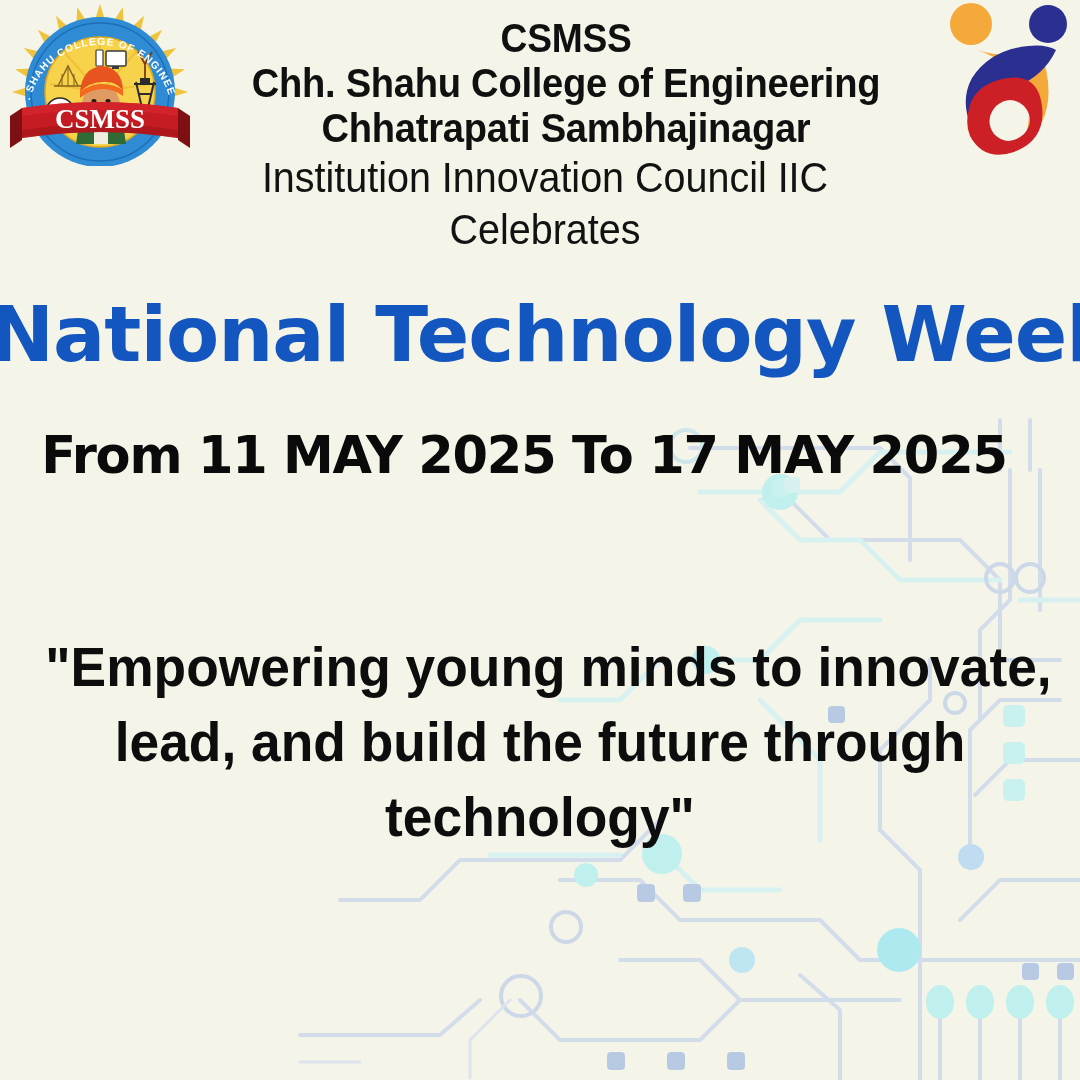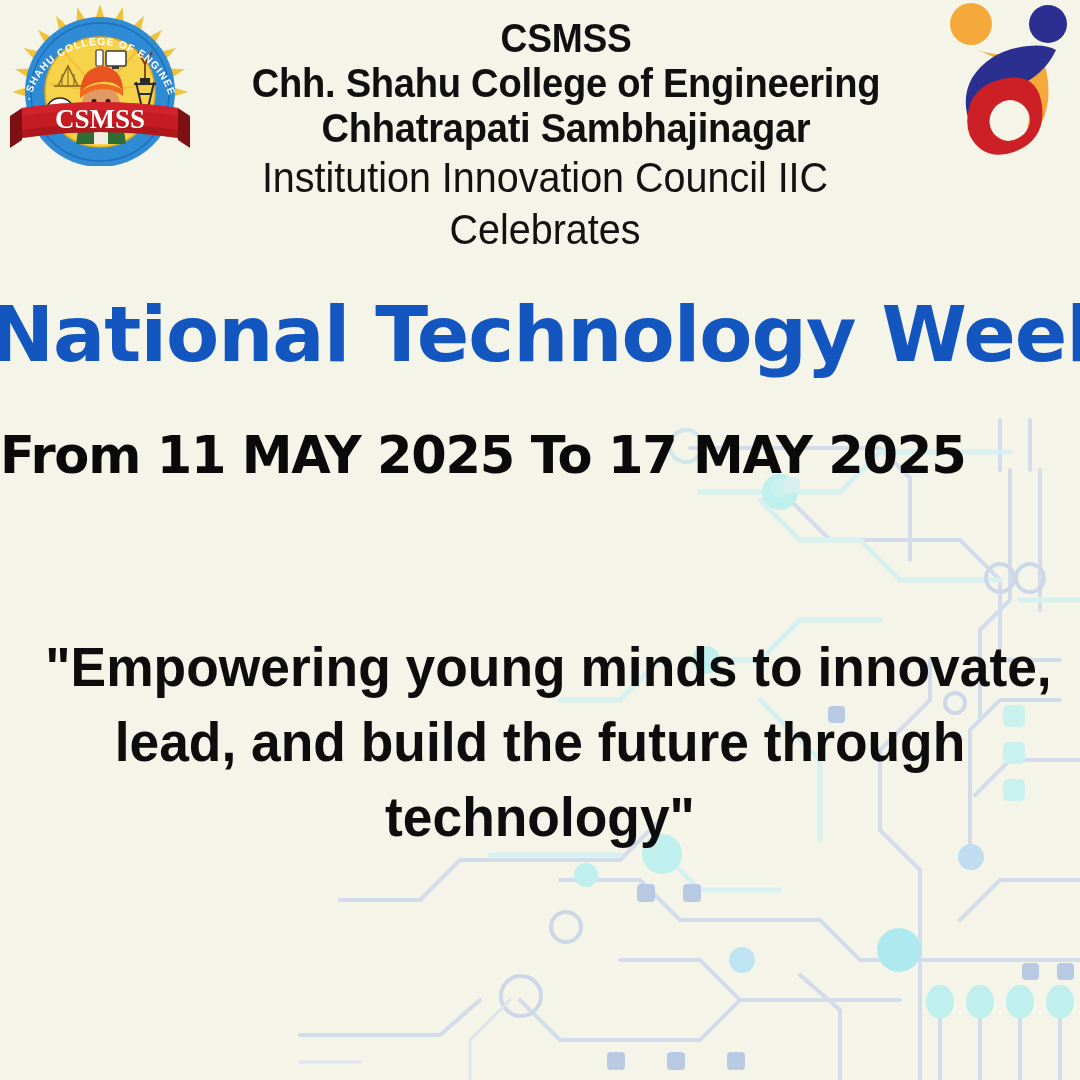--- a/index.html
+++ b/index.html
@@ -93,20 +93,21 @@
     white-space: nowrap;
     transform: scaleX(1.02);
   }
 
   
   #date-line {
     position: absolute;
     left: 0;
     top: 424px;
     width: 1048px;
+    text-align: center;
     font-family: "DejaVu Sans", sans-serif;
     font-weight: 700;
     font-size: 51px;
     line-height: 64px;
     letter-spacing: -1.2px;
     color: #0a0a0a;
     white-space: nowrap;
   }
 
   

